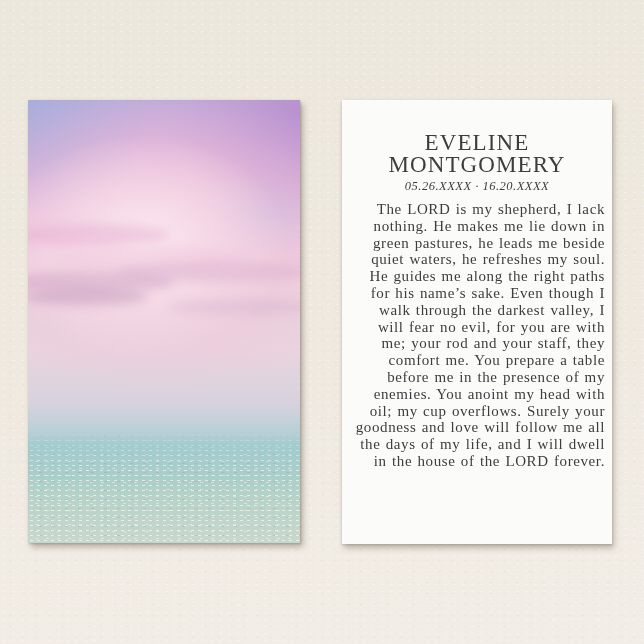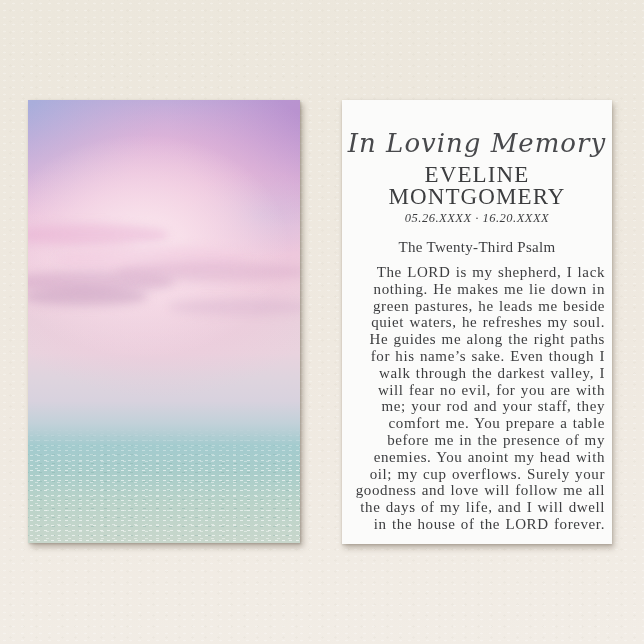--- a/index.html
+++ b/index.html
@@ -95,20 +95,18 @@
       <div class="cloud cloud-2"></div>
       <div class="cloud cloud-3"></div>
       <div class="cloud cloud-4"></div>
       <div class="cloud cloud-5"></div>
       <div class="cloud cloud-6"></div>
       <div class="sea-sparkle"></div>
     </div>
   </div>
 
   <div class="card card-back">
-    <div class="script-heading">In Loving Memory</div>
     <div class="deceased-name">EVELINE MONTGOMERY</div>
     <div class="dates">05.26.XXXX · 16.20.XXXX</div>
-    <div class="psalm-title">The Twenty-Third Psalm</div>
     <div class="psalm-body">The LORD is my shepherd, I lack nothing. He makes me lie down in green pastures, he leads me beside quiet waters, he refreshes my soul. He guides me along the right paths for his name’s sake. Even though I walk through the darkest valley, I will fear no evil, for you are with me; your rod and your staff, they comfort me. You prepare a table before me in the presence of my enemies. You anoint my head with oil; my cup overflows. Surely your goodness and love will follow me all the days of my life, and I will dwell in the house of the LORD forever.</div>
   </div>
 
 </div>
 
 </body></html>

